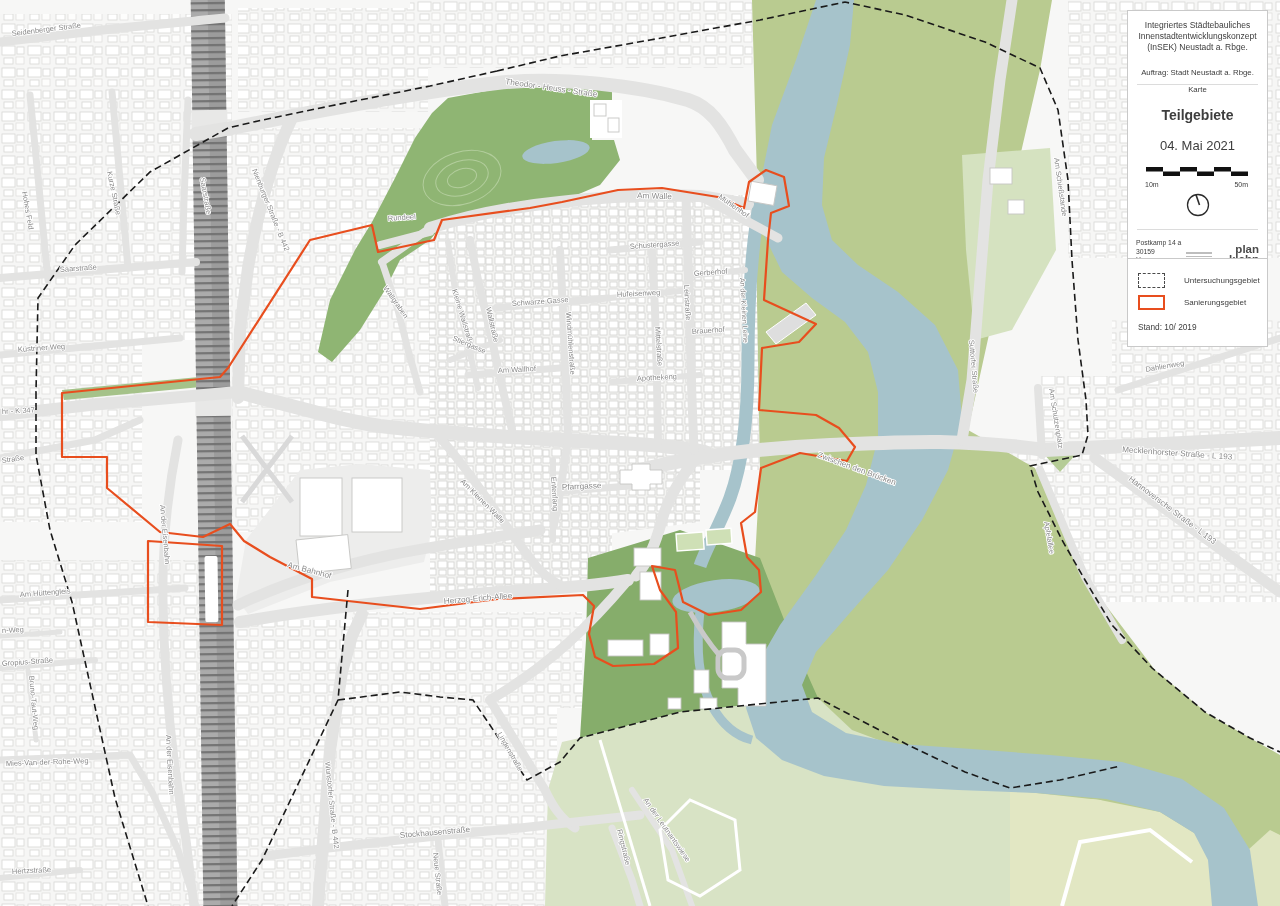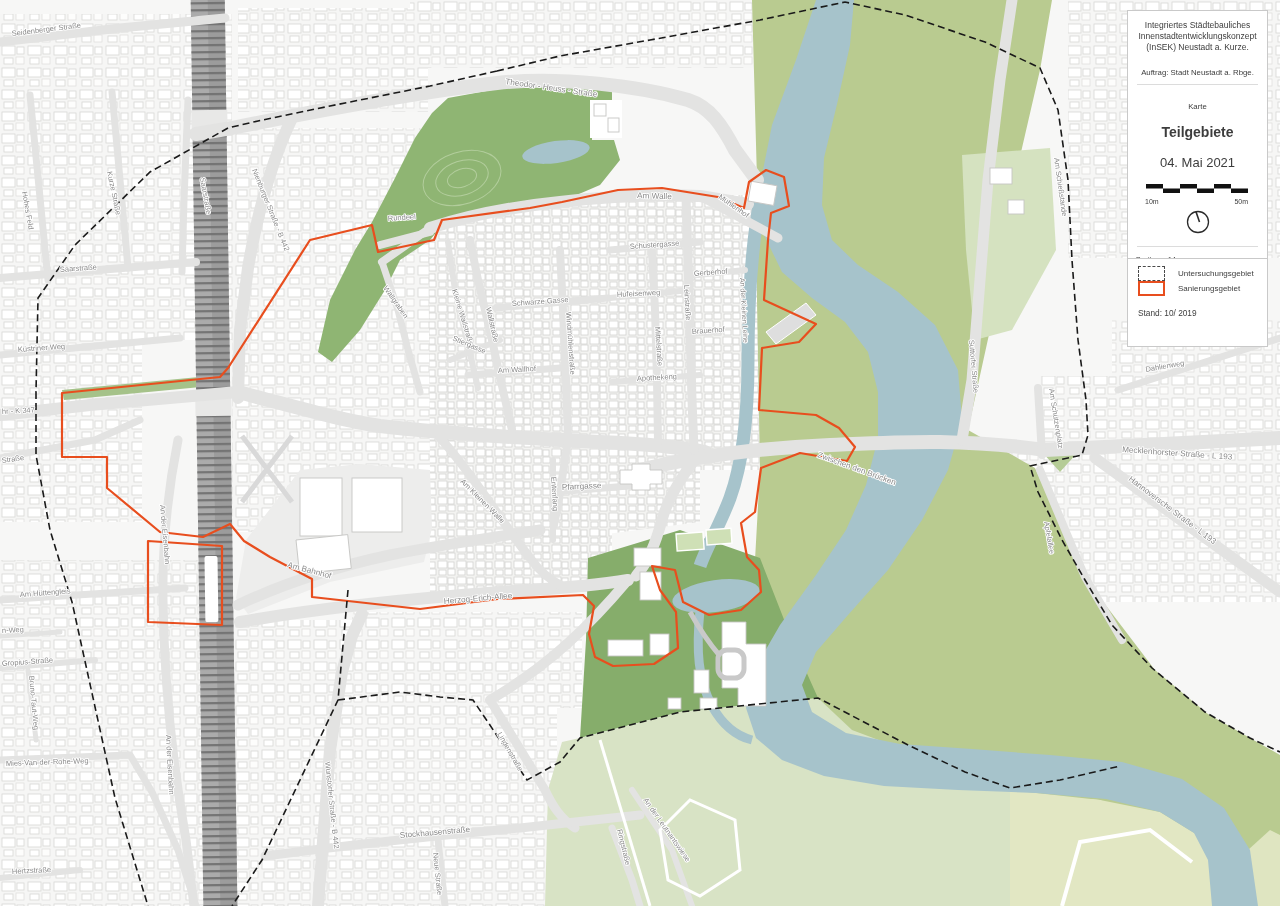--- a/index.html
+++ b/index.html
@@ -14,34 +14,34 @@
   }
   .lbl text.big { font-size:8.2px; }
   .panel {
     position:absolute; background:#ffffff; border:1px solid #c9c9c9;
     box-sizing:border-box; color:#3d3d3d;
   }
   #info-panel { left:1127px; top:10px; width:141px; height:282px; padding:9px 5px 5px; text-align:center; }
   .t1 { font-size:8.5px; line-height:11px; }
   .commission { font-size:7.8px; margin-top:15px; }
   .divider { border:none; border-top:1px solid #dcdcdc; margin:7px 4px 0; }
-  .karte { font-size:7.8px; margin-top:17px; }
+  .karte { font-size:7.8px; margin-top:0; }
   .teil { font-size:14px; font-weight:bold; margin-top:13px; }
   .date { font-size:13px; margin-top:15px; }
   .scalebar-wrap { margin-top:9px; }
   .scale-labels { display:flex; justify-content:space-between; font-size:7px; padding:0 14px 0 12px; margin-top:1px; }
   .compass-wrap { margin-top:4px; }
   .addr-row { display:flex; justify-content:space-between; align-items:flex-start; text-align:left; margin-top:9px; padding:0 3px; }
   .addr { font-size:6.8px; line-height:8.6px; }
   .logo-wrap { display:flex; align-items:center; gap:17px; margin-top:6px; }
   .tagline { display:flex; flex-direction:column; gap:2px; }
   .tagline span { display:block; width:26px; height:1.5px; background:#bdbdbd; }
   .logo { font-weight:bold; font-size:11.5px; line-height:9.5px; color:#4a4a4a; text-align:right; }
   #legend-panel { left:1127px; top:258px; width:141px; height:89px; padding:7px 10px; }
-  .leg-row { display:flex; align-items:center; gap:13px; }
+  .leg-row { display:flex; align-items:center; gap:19px; margin-top:7px; }
   .sw { width:27px; height:15px; box-sizing:border-box; background:#fff; flex:0 0 auto; }
   .sw-dash { border:1.4px dashed #4a4a4a; }
   .sw-red { border:2px solid #e84e1e; }
   .leg-label { font-size:8px; }
   .stand { font-size:8.3px; text-align:left; margin-top:12px; }
 </style>
 </head>
 <body>
 
 <svg class="map-svg" width="1280" height="906" viewBox="0 0 1280 906">
@@ -285,21 +285,21 @@
     <text transform="translate(1049,389) rotate(81)">Am Schützenplatz</text>
     <text class="big" transform="translate(1122,452) rotate(4)">Mecklenhorster Straße - L 193</text>
     <text class="big" transform="translate(1128,480) rotate(37)">Hannoversche Straße - L 193</text>
     <text transform="translate(1044,522) rotate(80)">Apfelallee</text>
   </g>
 </svg>
 
 <div class="panel" id="info-panel">
   <div class="t1">Integriertes Städtebauliches</div>
   <div class="t1">Innenstadtentwicklungskonzept</div>
-  <div class="t1">(InSEK) Neustadt a. Kurze.</div>
+  <div class="t1">(InSEK) Neustadt a. Rbge.</div>
   <div class="commission">Auftrag: Stadt Neustadt a. Rbge.</div>
   <hr class="divider">
   <div class="karte">Karte</div>
   <div class="teil">Teilgebiete</div>
   <div class="date">04. Mai 2021</div>
   <div class="scalebar-wrap">
     <svg width="104" height="10">
       <rect x="0" y="1" width="17" height="4.5" fill="#111"></rect>
       <rect x="17" y="5.5" width="17" height="4.5" fill="#111"></rect>
       <rect x="34" y="1" width="17" height="4.5" fill="#111"></rect>

